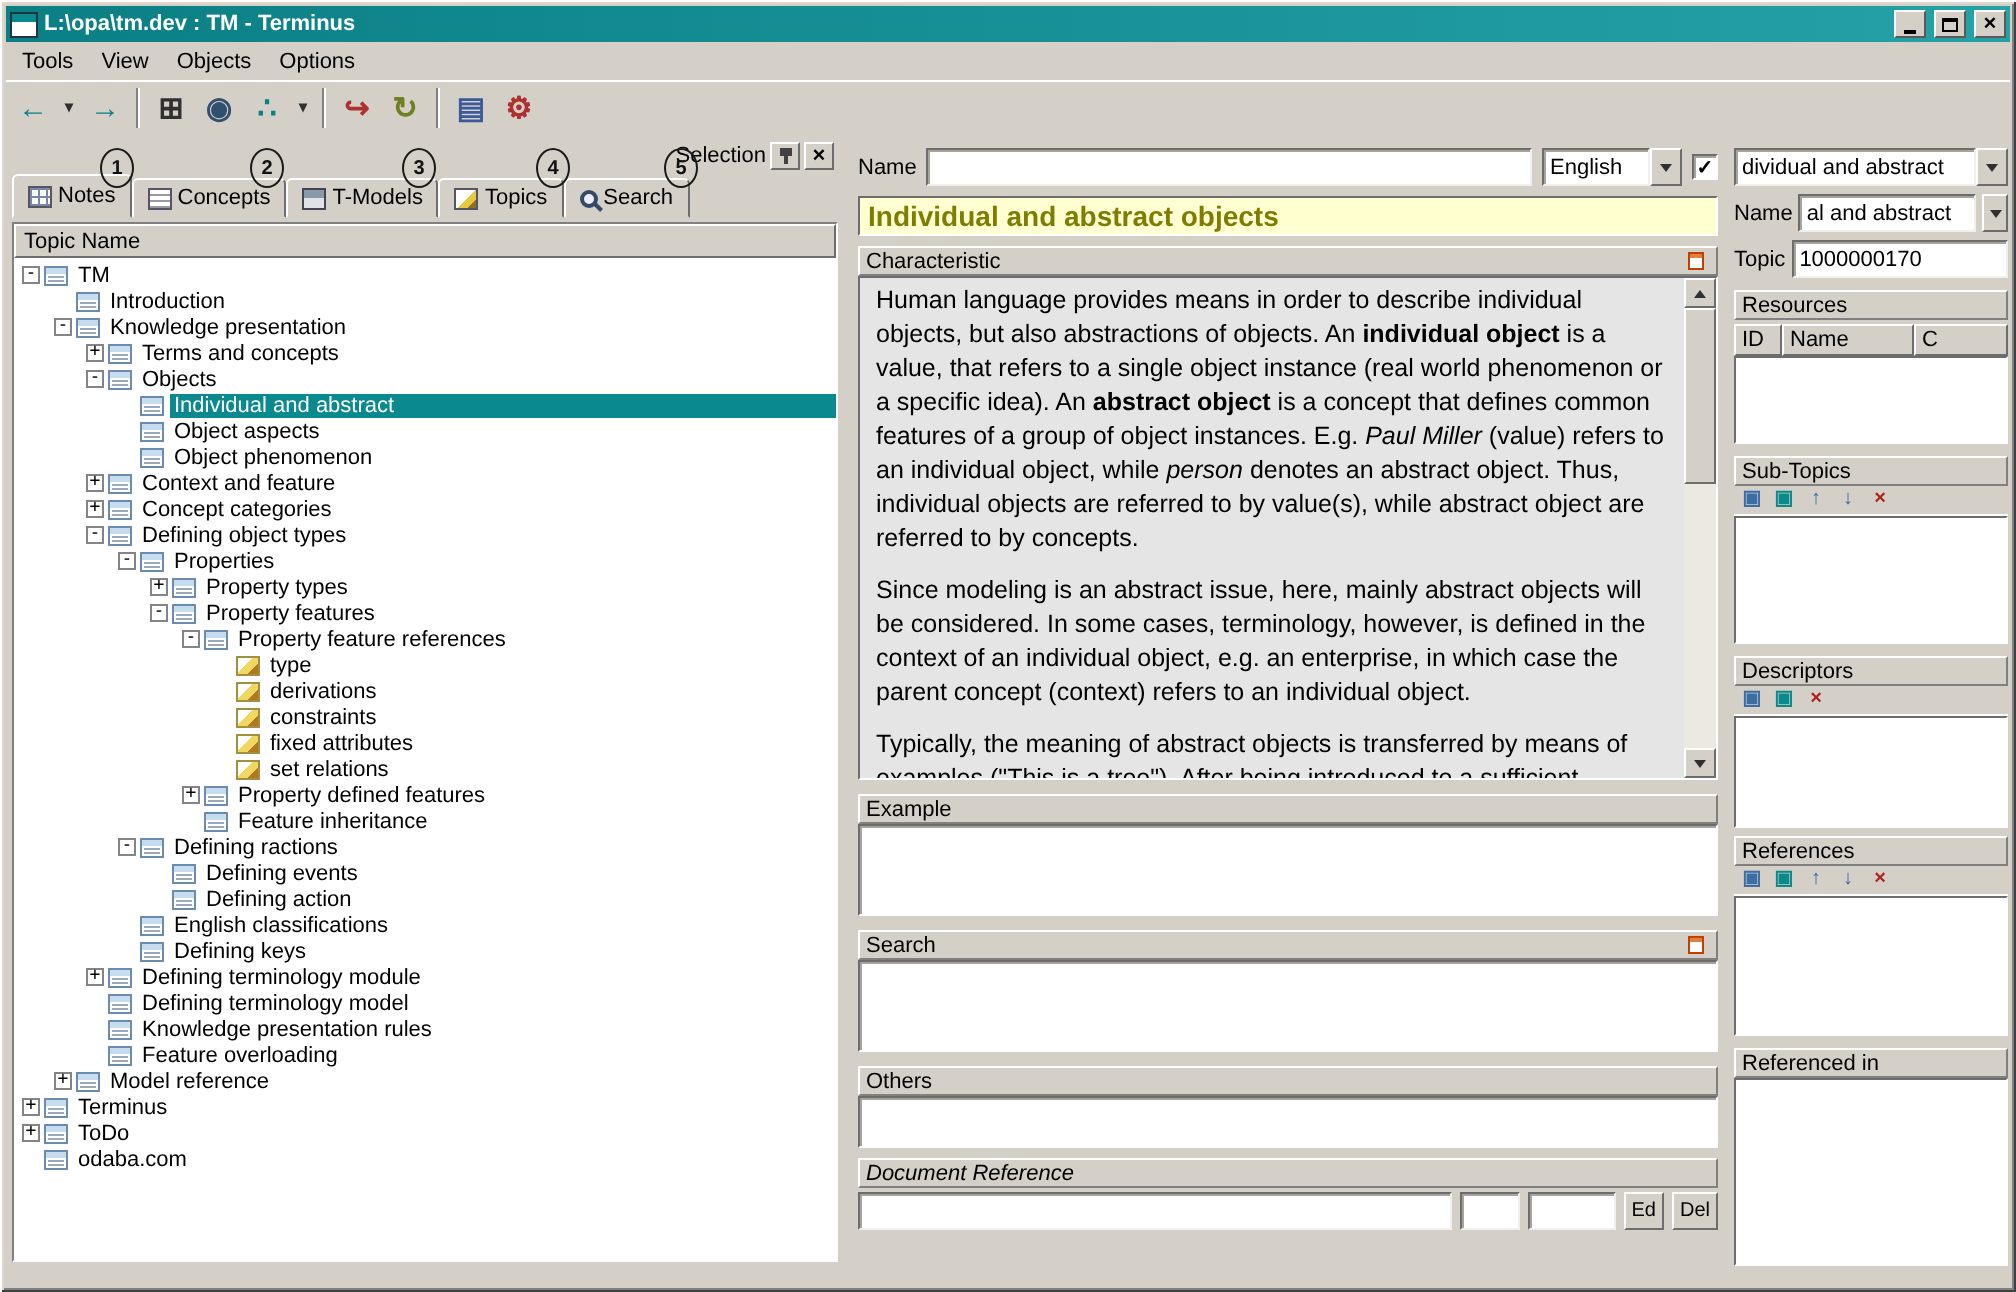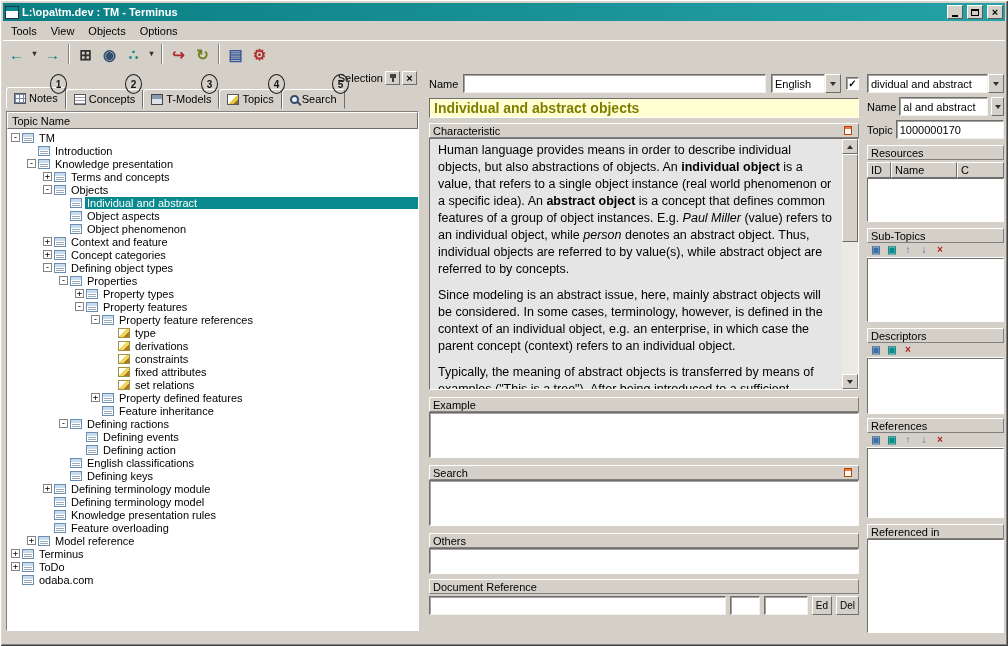--- a/index.html
+++ b/index.html
@@ -87,21 +87,21 @@
     display:flex; align-items:center; justify-content:center; font-size:10px; font-weight:bold; }
 
   .field-row { display:flex; align-items:center; gap:5px; }
   .title-band { height:20px; flex:0 0 20px; margin:0 0 5px 0; background:var(--hbg); color:var(--hfg); font-weight:bold; font-size:14px;
     border:1px solid; border-color:#6d6d6d #fff #fff #6d6d6d; padding:1px 4px; white-space:nowrap; overflow:hidden; }
   .sec-row { height:15px; flex:0 0 15px; background:#d4d0c8; border:1px solid; border-color:#fff #808080 #808080 #fff;
     display:flex; align-items:center; font-size:11px; padding:0 3px; }
   .sec-spacer { flex:1; }
   .sec-btn { width:14px; height:12px; display:flex; align-items:center; justify-content:center; }
   .doc-mini { width:8px; height:9px; background:#fff; border:1px solid #c04000; box-shadow:inset 0 2px 0 #e08040; }
-  .mt7 { margin-top:7px; } .mt6 { margin-top:6px; } .mt5 { margin-top:5px; } .mt4 { margin-top:4px; }
+  .mt7 { margin-top:7px; } .mt6 { margin-top:6px; } .mt5 { margin-top:5px;font-style:italic; } .mt4 { margin-top:4px; }
 
   .char-area { height:252px; flex:0 0 252px; display:flex; background:#e5e5e5; border:1px solid; border-color:#6d6d6d #fff #fff #6d6d6d; }
   .char-text { flex:1; padding:3px 8px 0 8px; font-size:12.5px; line-height:17px; overflow:hidden; }
   .char-p { margin:0 0 9px 0; }
   .vscroll { width:16px; flex:0 0 16px; background:#ece9e2; display:flex; flex-direction:column; }
   .sb-btn { height:15px; flex:0 0 15px; background:#d4d0c8; border:1px solid; border-color:#fff #6d6d6d #6d6d6d #fff; display:flex; align-items:center; justify-content:center; }
   .sb-thumb { height:88px; flex:0 0 88px; background:#d4d0c8; border:1px solid; border-color:#fff #6d6d6d #6d6d6d #fff; }
   .sb-fill { flex:1; }
 
   .area { background:#fff; border:1px solid; border-color:#6d6d6d #fff #fff #6d6d6d; box-shadow:inset 1px 1px 0 #a8a49c; }

